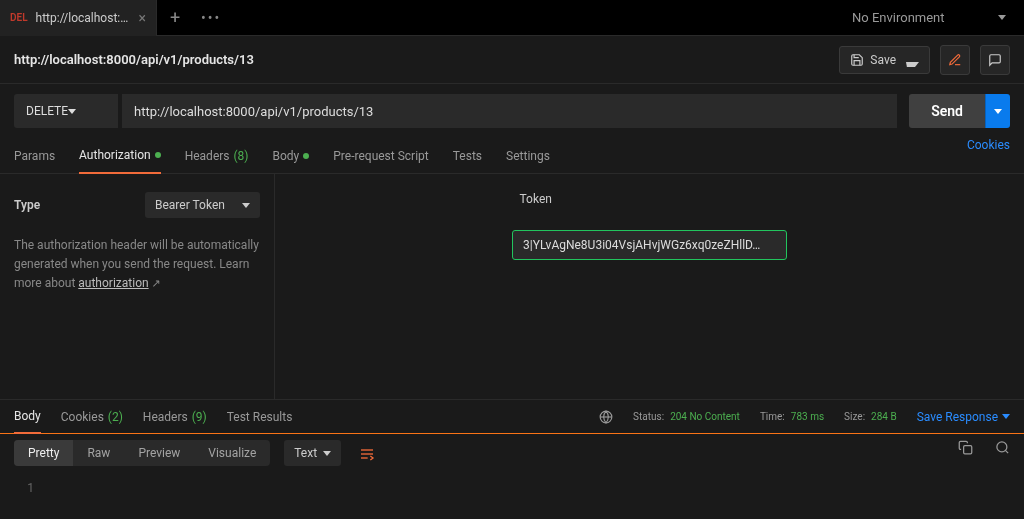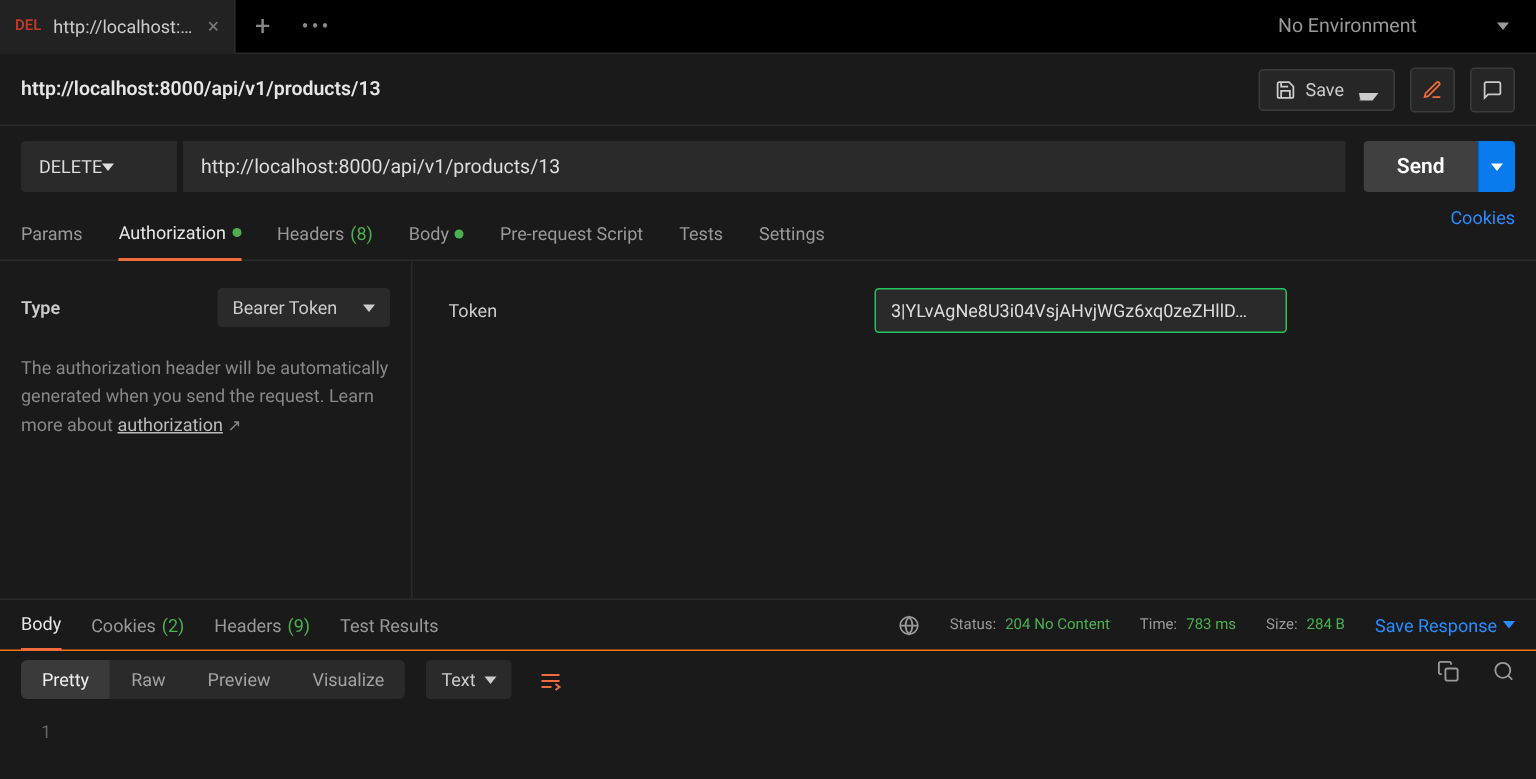--- a/index.html
+++ b/index.html
@@ -39,21 +39,21 @@
 
 .auth-panel { display:flex; height:225px; }
 .auth-left { width:275px; padding:18px 14px; border-right:1px solid #2a2a2a; }
 .auth-row { display:flex; align-items:center; justify-content:space-between; }
 .auth-label { color:#ccc; font-size:12px; font-weight:600; }
 .auth-dd { display:flex; align-items:center; justify-content:space-between; background:#2a2a2a; color:#ccc; padding:6px 10px; border-radius:3px; cursor:pointer; font-size:12px; width:115px; }
 .auth-desc { margin-top:18px; color:#888; font-size:12px; line-height:1.6; }
 .auth-desc .link { color:#bbb; text-decoration:underline; cursor:pointer; }
 .auth-desc .ext { font-size:11px; }
 .auth-right { flex:1; padding:18px 24px; }
-.token-row { display:flex; align-items:center; gap:24px; }
+.token-row { display:flex; align-items:center; gap:24px;flex-direction:column; }
 .token-label { color:#ccc; font-size:12px; width:260px; }
 .token-input { background:#2a2a2a; border:1px solid #22c55e; color:#ddd; padding:7px 10px; border-radius:3px; font-size:12px; width:275px; white-space:nowrap; overflow:hidden; text-overflow:ellipsis; }
 
 .resp-tabs { display:flex; align-items:center; padding:0 14px; height:34px; border-top:1px solid #2a2a2a; gap:20px; font-size:12px; }
 .resp-tab { color:#999; cursor:pointer; display:flex; align-items:center; gap:4px; height:34px; }
 .resp-tab.active { color:#e6e6e6; border-bottom:2px solid #f26b3a; }
 .resp-tabs .spacer { flex:1; }
 .status-chunk { display:flex; align-items:center; gap:6px; font-size:10px; color:#999; }
 .status-chunk .val { color:#4caf50; }
 .save-resp { color:#2a8cff; cursor:pointer; display:flex; align-items:center; gap:4px; font-size:12px; }

